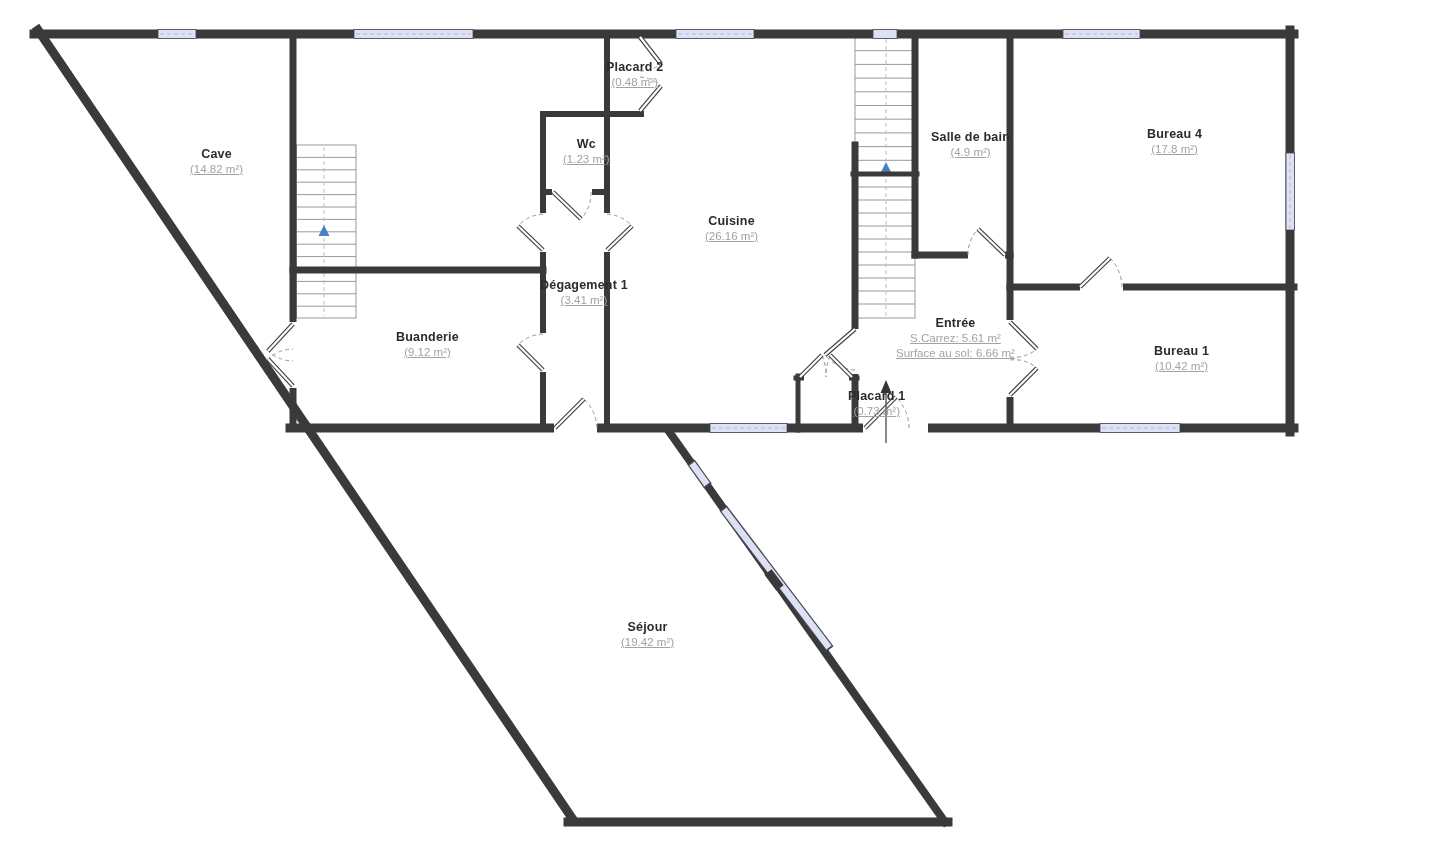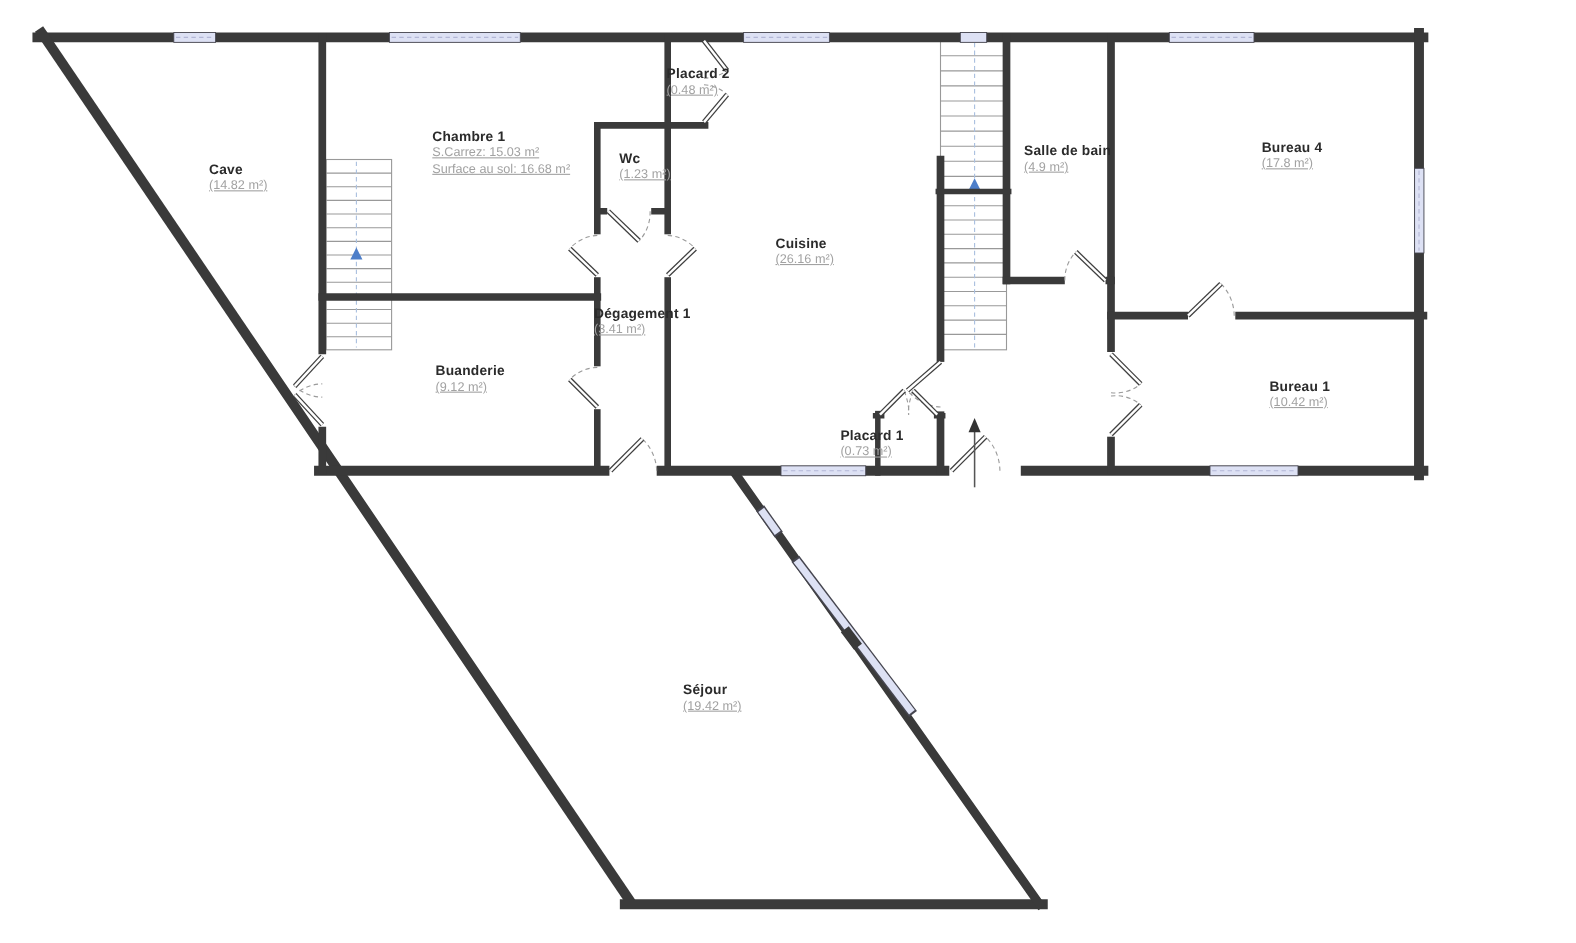--- a/index.html
+++ b/index.html
@@ -1,19 +1,19 @@
 <!DOCTYPE html>
 <html><head>
 <meta charset="utf-8">
 <style>
   html,body{margin:0;padding:0;background:#ffffff;}
   #stage{position:relative;width:1433px;height:857px;background:#fff;overflow:hidden;
          font-family:"Liberation Sans", sans-serif;}
   #plan-svg{position:absolute;left:0;top:0;}
-  .room-label{position:absolute;white-space:nowrap;line-height:15px;}
+  .room-label{position:absolute;white-space:nowrap;line-height:15px;text-align:center;}
   .room-name{font-size:12.5px;font-weight:bold;color:#2b2b2b;letter-spacing:.2px;}
   .room-sub{font-size:11.5px;color:#a2a2a2;text-decoration:underline;}
 </style>
 </head>
 <body>
 
 <div id="stage">
 
 <svg id="plan-svg" width="1433" height="857" viewBox="0 0 1433 857">
 
@@ -172,25 +172,20 @@
     <line x1="886" y1="443" x2="886" y2="392" stroke="#555" stroke-width="1.4"></line>
     <polygon points="886,380 880.5,393 891.5,393" fill="#333"></polygon>
   </g>
 </svg>
 
   <div class="room-label" style="left:190px;top:147px">
     <div class="room-name">Cave</div>
     <div class="room-sub">(14.82 m²)</div>
   </div>
 
-  <div class="room-label" style="left:393px;top:117px">
-    <div class="room-name">Chambre 1</div>
-    <div class="room-sub">S.Carrez: 15.03 m²</div>
-    <div class="room-sub">Surface au sol: 16.68 m²</div>
-  </div>
 
   <div class="room-label" style="left:606px;top:60px">
     <div class="room-name">Placard 2</div>
     <div class="room-sub">(0.48 m²)</div>
   </div>
 
   <div class="room-label" style="left:563px;top:137px">
     <div class="room-name">Wc</div>
     <div class="room-sub">(1.23 m²)</div>
   </div>
@@ -213,22 +208,27 @@
   <div class="room-label" style="left:540px;top:278px">
     <div class="room-name">Dégagement 1</div>
     <div class="room-sub">(3.41 m²)</div>
   </div>
 
   <div class="room-label" style="left:396px;top:330px">
     <div class="room-name">Buanderie</div>
     <div class="room-sub">(9.12 m²)</div>
   </div>
 
-
-  <div class="room-label" style="left:764px;top:389px">
+  <div class="room-label" style="left:896px;top:316px">
+    <div class="room-name">Entrée</div>
+    <div class="room-sub">S.Carrez: 5.61 m²</div>
+    <div class="room-sub">Surface au sol: 6.66 m²</div>
+  </div>
+
+  <div class="room-label" style="left:848px;top:389px">
     <div class="room-name">Placard 1</div>
     <div class="room-sub">(0.73 m²)</div>
   </div>
 
   <div class="room-label" style="left:1154px;top:344px">
     <div class="room-name">Bureau 1</div>
     <div class="room-sub">(10.42 m²)</div>
   </div>
 
   <div class="room-label" style="left:621px;top:620px">

